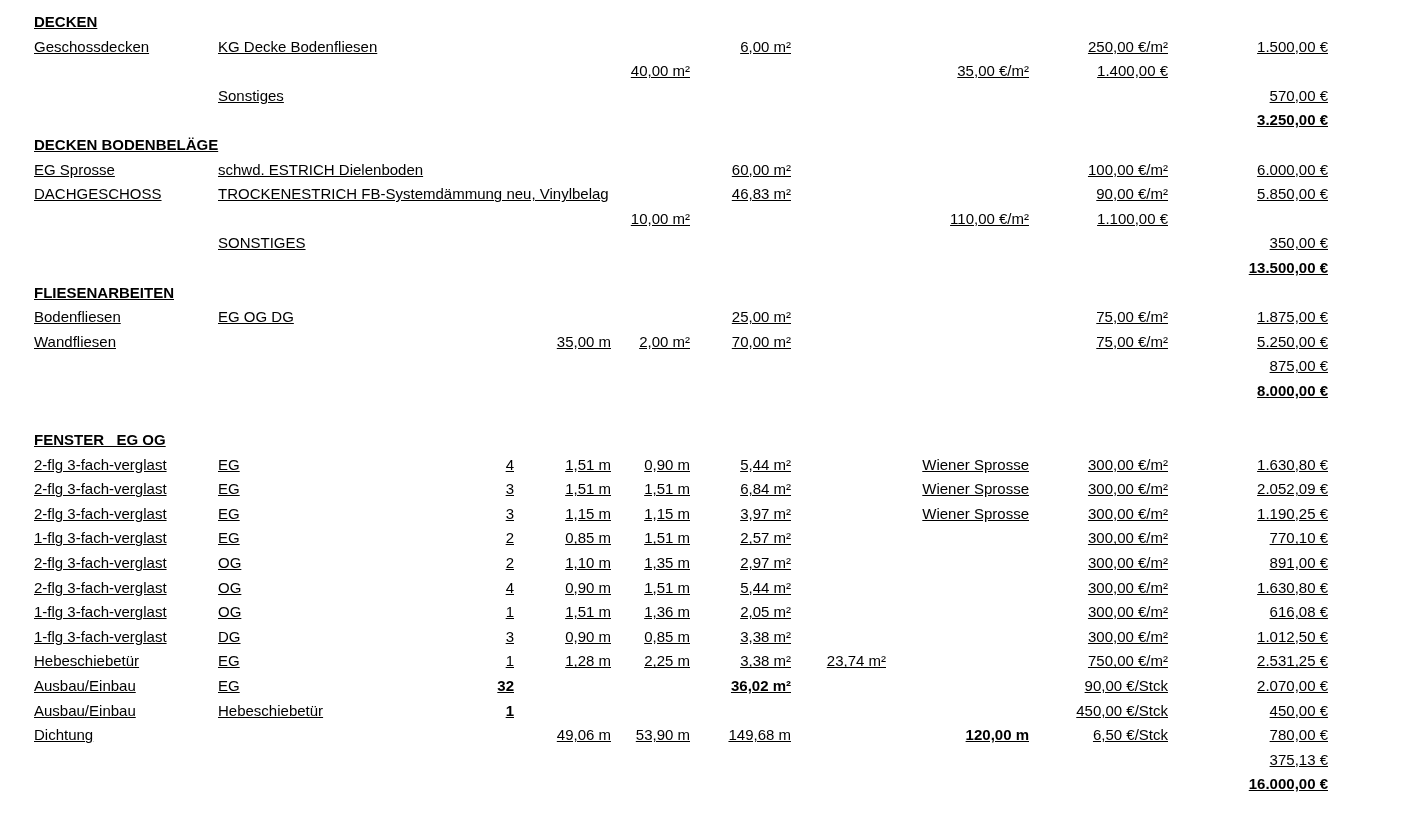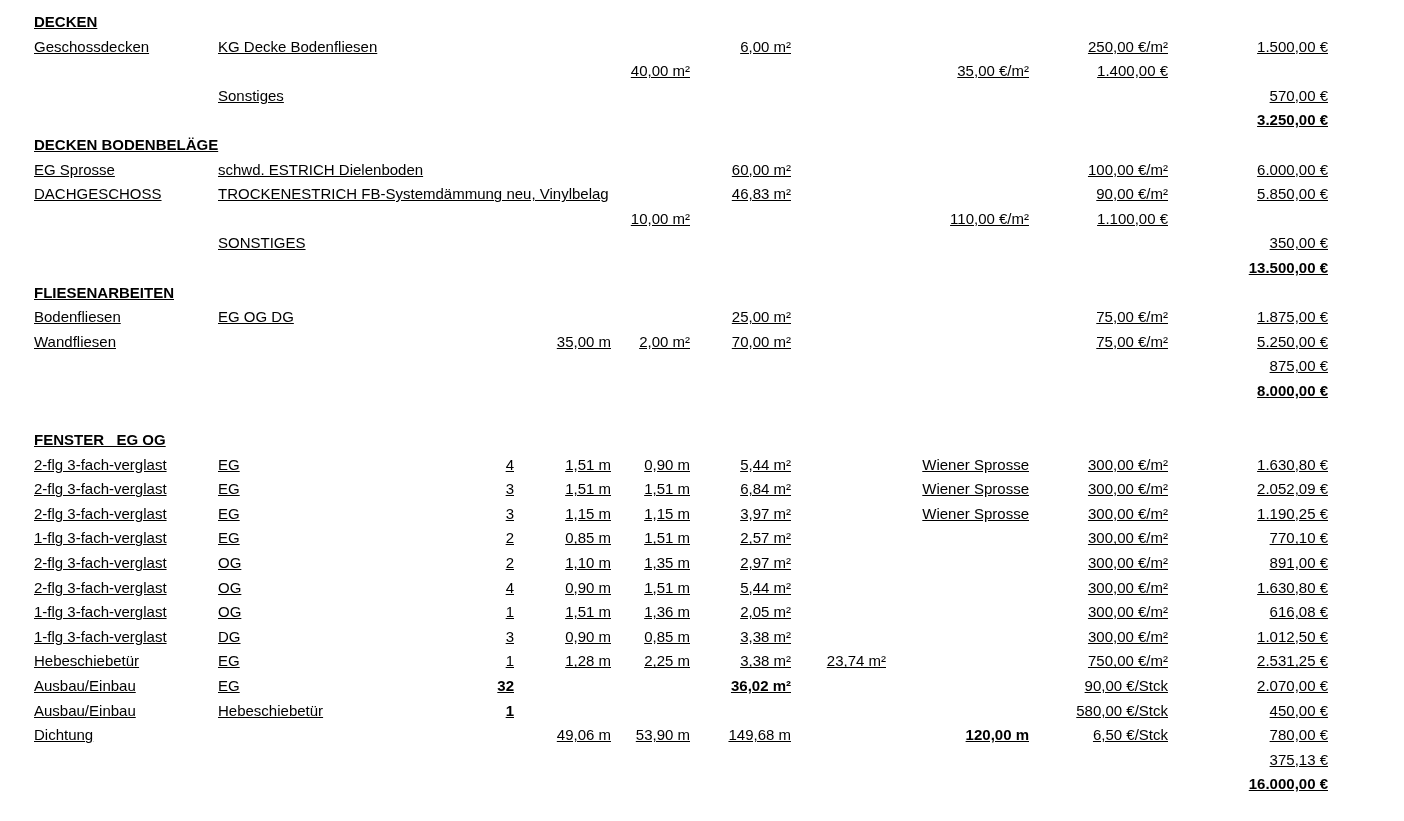--- a/index.html
+++ b/index.html
@@ -377,21 +377,21 @@
   </div>
     <div class="row">
     <span class="cell c1">Ausbau/Einbau</span>
     <span class="cell c2">Hebeschiebetür</span>
     <span class="cell c3 bold">1</span>
     <span class="cell c4"></span>
     <span class="cell c5"></span>
     <span class="cell c6"></span>
     <span class="cell c7"></span>
     <span class="cell c8"></span>
-    <span class="cell c9">580,00 €/Stck</span>
+    <span class="cell c9">450,00 €/Stck</span>
     <span class="cell c10">450,00 €</span>
   </div>
     <div class="row">
     <span class="cell c1">Dichtung</span>
     <span class="cell c2"></span>
     <span class="cell c3"></span>
     <span class="cell c4">49,06 m</span>
     <span class="cell c5">53,90 m</span>
     <span class="cell c6">149,68 m</span>
     <span class="cell c7"></span>

